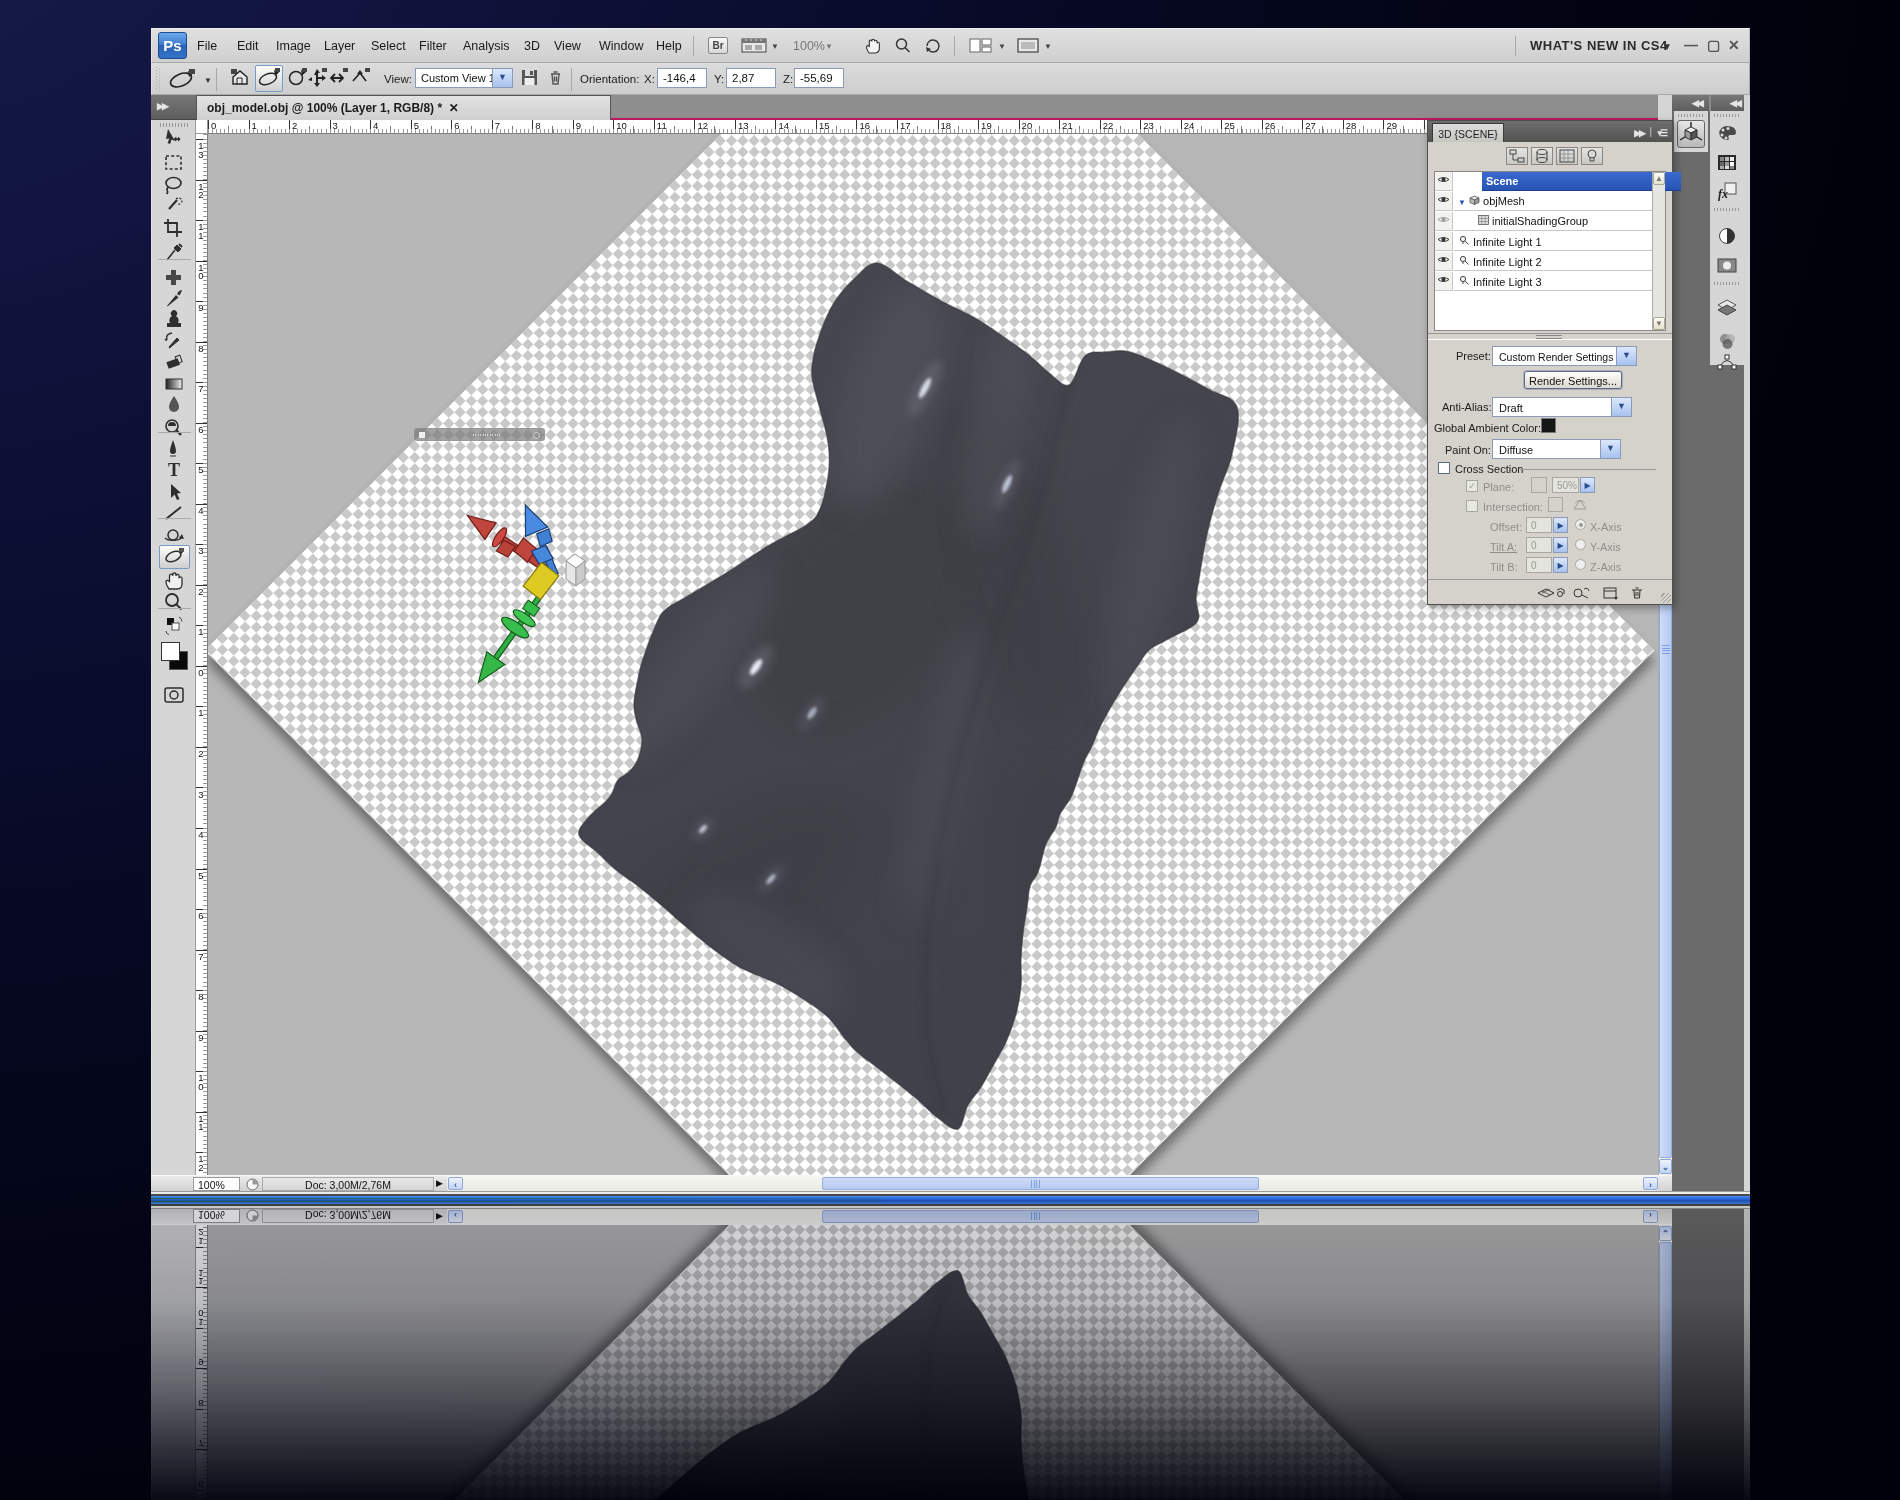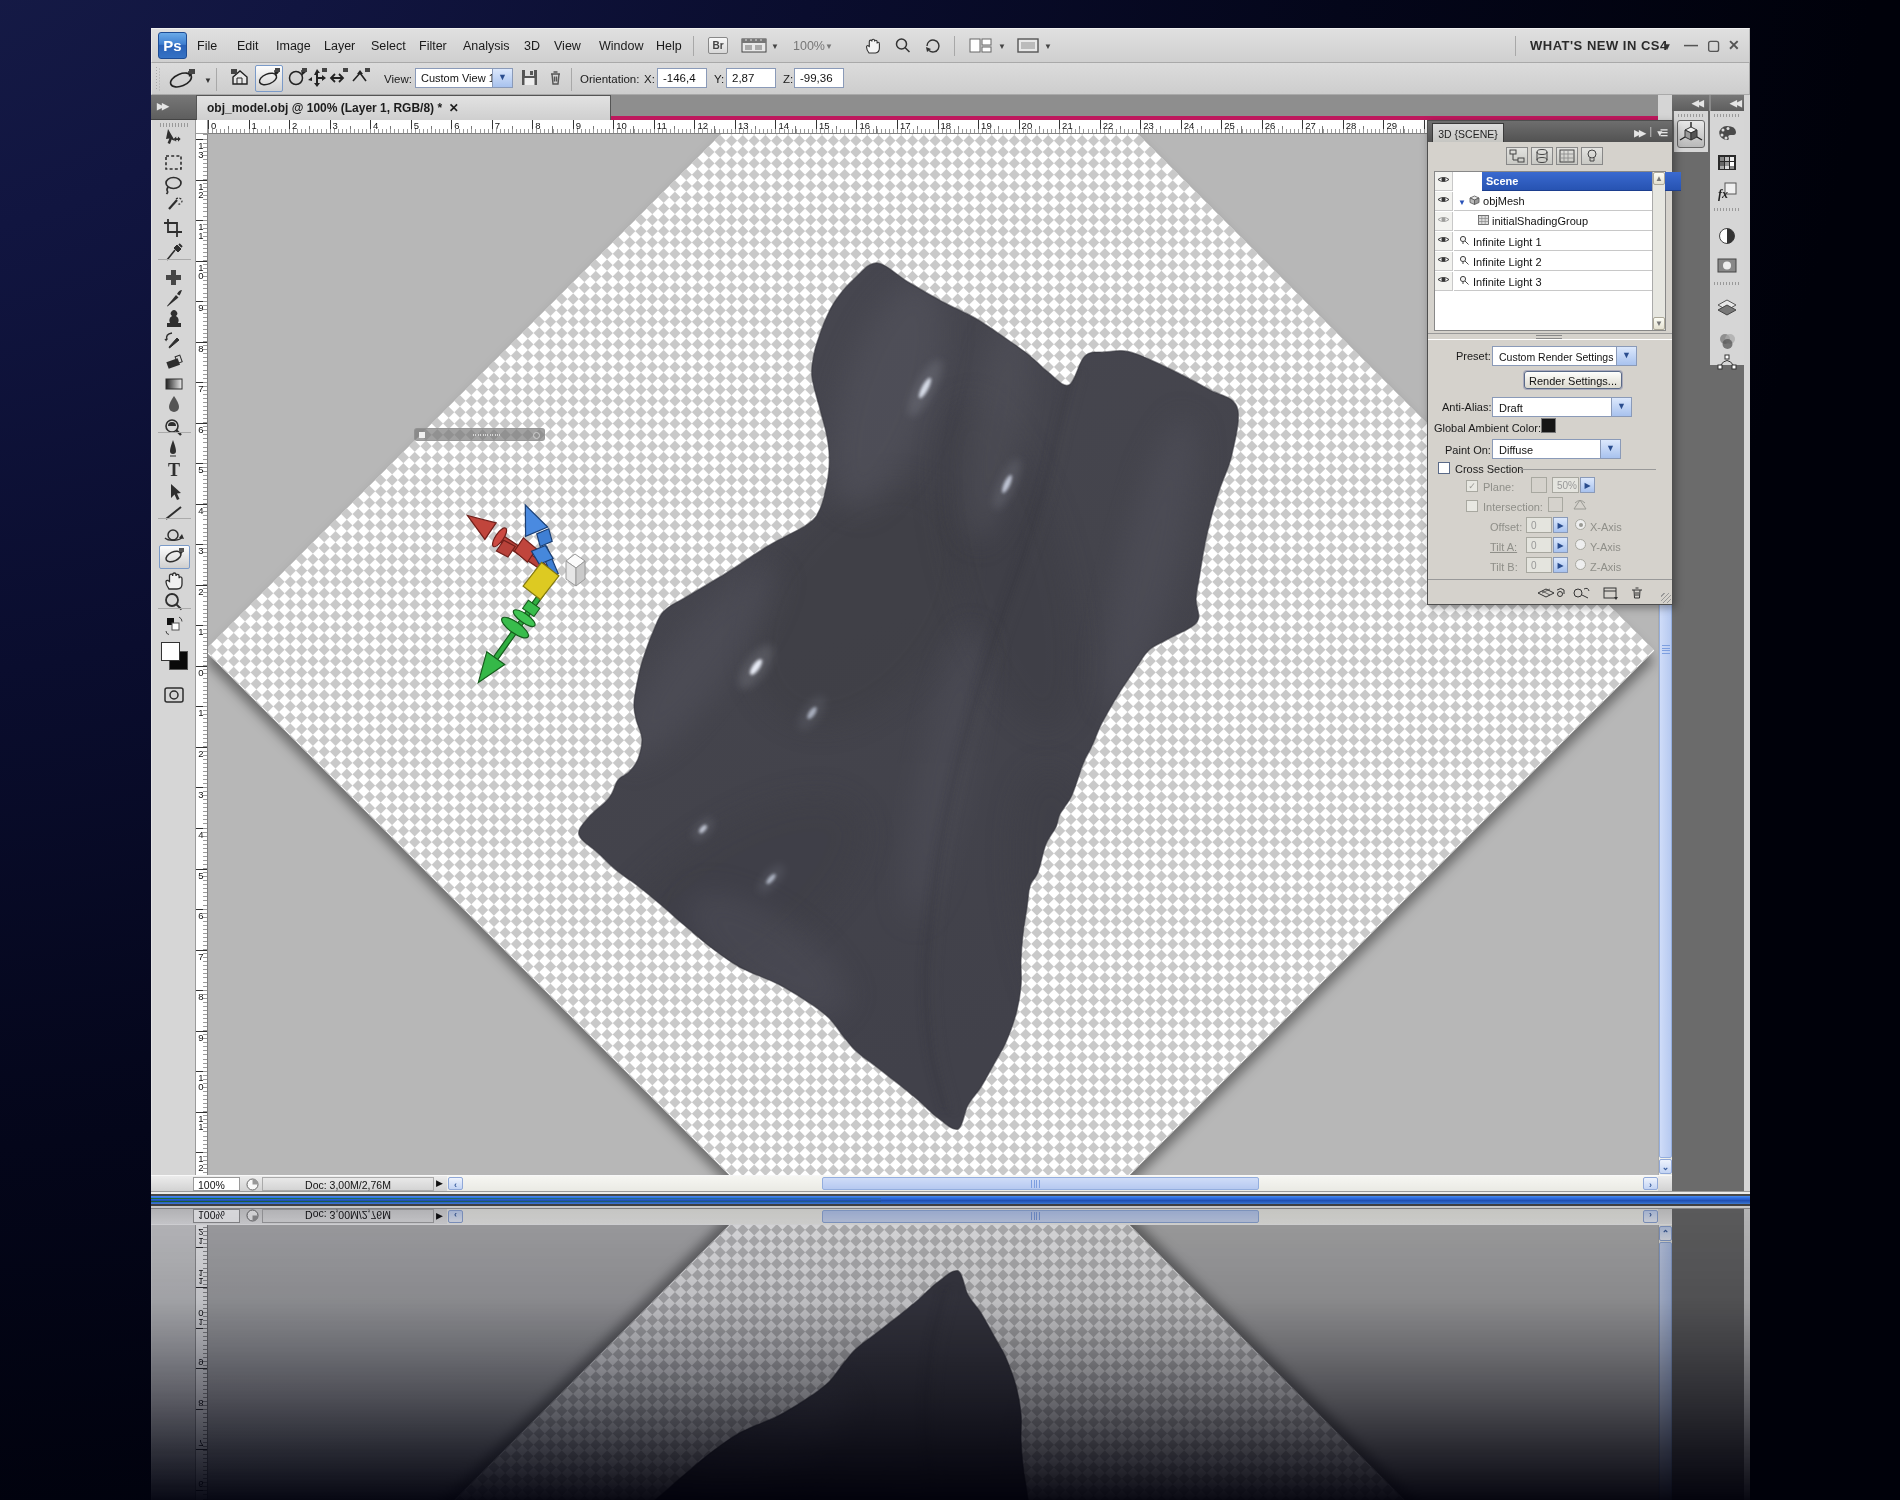--- a/index.html
+++ b/index.html
@@ -33,21 +33,21 @@
 .winbtn { position:absolute; top:8px; font-size:14px; color:#555; font-weight:bold; }
 
 #optbar { position:absolute; left:0; top:34px; width:1599px; height:33px;
   background:linear-gradient(#dcdcdc,#cdcdcd);
   border:1px solid #a9a9a9; border-left:1px solid #e0e0e0;
 }
 .ob-lab { position:absolute; font-size:11.5px; color:#1a1a1a; top:10px; }
 .ob-field { position:absolute; top:5px; height:20px; background:#fff; border:1px solid #8a9ab8; font-size:11.5px; color:#111; padding:3px 0 0 5px; }
 .ob-tool { position:absolute; top:4px; width:24px; height:24px; }
 
-#tabrow { position:absolute; left:45px; top:67px; width:1462px; height:25px; background:#8e8e8e; border-bottom:4px solid #be185d;}
+#tabrow { position:absolute; left:45px; top:67px; width:1462px; height:25px; background:#8e8e8e; border-bottom:2px solid #be185d;}
 #doctab { position:absolute; left:0px; top:0px; width:415px; height:25px;
   background:linear-gradient(#e2e2e2,#cfcfcf); border:1px solid #555; border-bottom:none;
   font-size:12px; font-weight:bold; color:#1c1c1c; padding:5px 0 0 10px; }
 #toolhead { position:absolute; left:0; top:67px; width:45px; height:25px; background:linear-gradient(#777,#5e5e5e); border-bottom:1px solid #444;}
 #dockhead { position:absolute; left:1521px; top:67px; width:72px; height:16px; background:linear-gradient(#777,#5e5e5e); }
 .chev { color:#e5e5e5; font-size:9px; letter-spacing:-2px; font-weight:bold; }
 
 #toolbox { position:absolute; left:0; top:92px; width:45px; height:1055px;
   background:#d6d6d6; border-left:1px solid #e2e2e2; border-right:1px solid #9a9a9a; }
 .tool { position:absolute; left:11px; width:23px; height:21px; }
@@ -257,21 +257,21 @@
             <path d="M6,7 h9 M7,7 l1,10 h5 l1,-10 M8.5,5 h4 M9.5,9.5 v5 M11.5,9.5 v5"></path>
           </g>
         </svg>
     <div class="absep" style="left:419px;top:5px;height:23px;"></div>
     <span class="ob-lab" style="left:428px;">Orientation:</span>
     <span class="ob-lab" style="left:492px;">X:</span>
     <div class="ob-field" style="left:505px; width:50px;">-146,4</div>
     <span class="ob-lab" style="left:562px;">Y:</span>
     <div class="ob-field" style="left:574px; width:50px;">2,87</div>
     <span class="ob-lab" style="left:631px;">Z:</span>
-    <div class="ob-field" style="left:642px; width:50px;">-99,36</div>
+    <div class="ob-field" style="left:642px; width:50px;">-55,69</div>
   </div>
 
   <div id="toolhead">
         <span class="chev" style="position:absolute;left:6px;top:6px;">▶▶</span>
       </div>
   <div id="tabrow">
     <div id="doctab">obj_model.obj @ 100% (Layer 1, RGB/8) * &nbsp;✕</div>
   </div>
   <div id="dockhead">
     <span class="chev" style="position:absolute;left:20px;top:3px;">◀◀</span>

